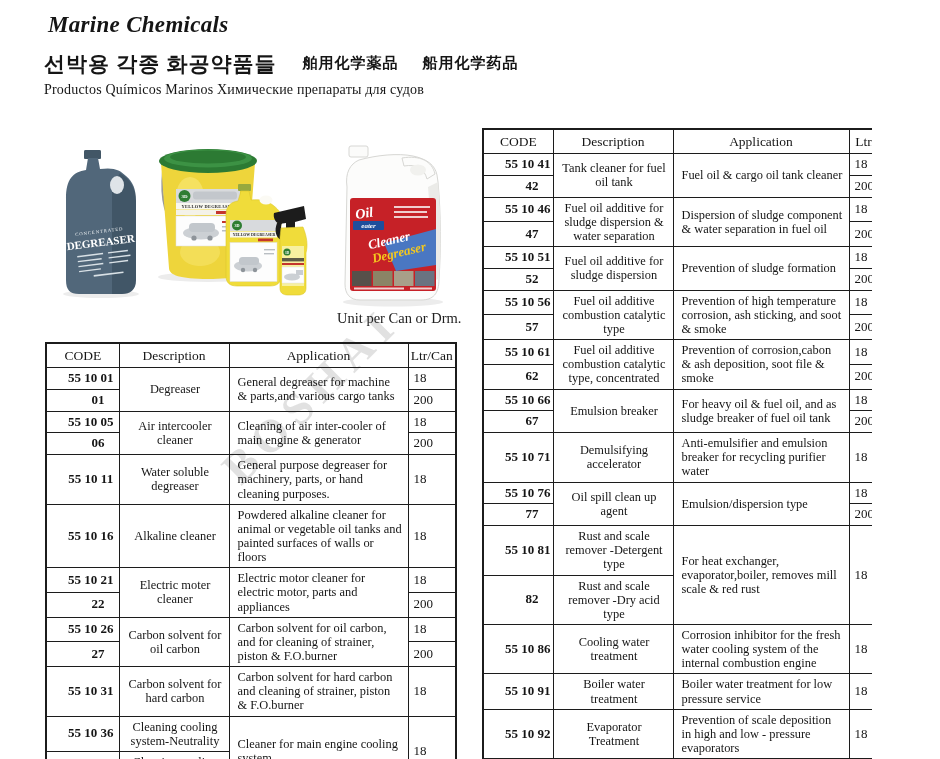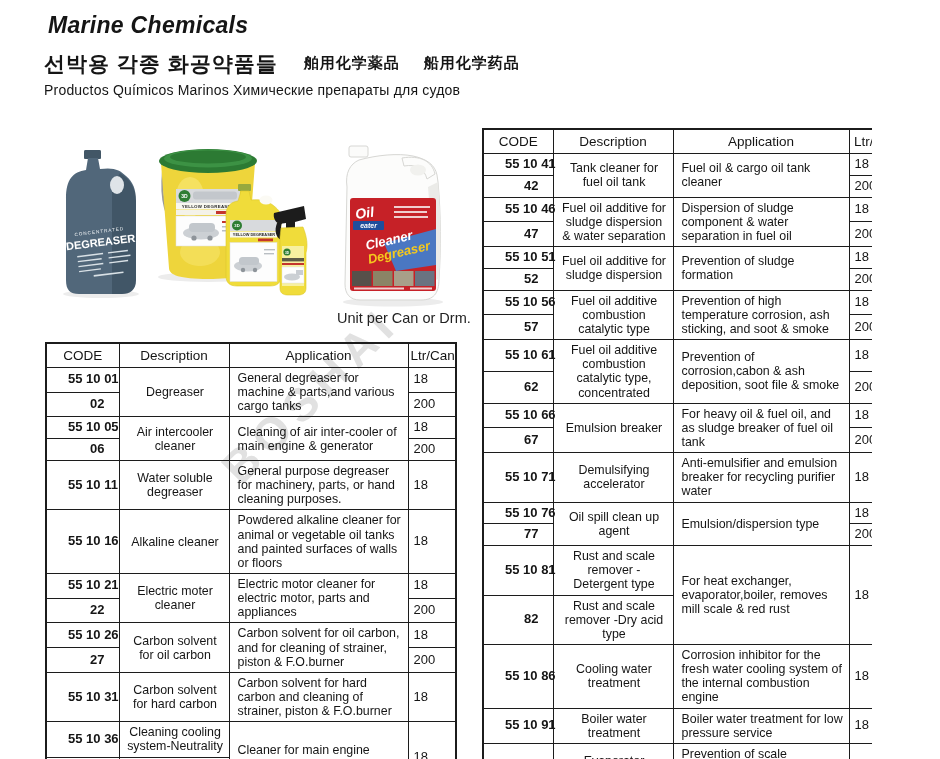--- a/index.html
+++ b/index.html
@@ -1,17 +1,17 @@
 <!DOCTYPE html>
 <html><head>
 <meta charset="utf-8">
 <style>
   html,body{margin:0;padding:0;background:#ffffff;}
   #page{position:relative;width:872px;height:759px;background:#fff;overflow:hidden;
-        font-family:Liberation Sans, sans-serif;color:#151515;}
+        font-family:Liberation Serif, serif;color:#151515;}
   
   .title{position:absolute;left:48px;top:12px;font-size:23px;font-weight:bold;font-style:italic;letter-spacing:.3px;}
   .sub-kr{position:absolute;left:44px;top:50px;font-size:21px;font-weight:700;letter-spacing:1px;white-space:nowrap;}
   .sub-cn{font-size:15px;font-weight:600;letter-spacing:1px;vertical-align:3px;}
   .cn1{margin-left:26px;} .cn2{margin-left:24px;}
   .sub-intl{position:absolute;left:44px;top:82px;font-size:14px;letter-spacing:.2px;white-space:nowrap;}
   
   .watermark{position:absolute;left:150px;top:300px;width:320px;height:190px;
              display:flex;align-items:center;justify-content:center;
              transform:rotate(-45deg);pointer-events:none;
@@ -183,21 +183,21 @@
       </tr>
     </thead>
     <tbody>
         <tr>
           <td class="code">55 10 01</td>
           <td class="desc" rowspan="2">Degreaser</td>
           <td class="app" rowspan="2">General degreaser for machine &amp; parts,and various cargo tanks</td>
           <td class="ltr">18</td>
         </tr>
         <tr>
-          <td class="code cont">02</td>
+          <td class="code cont">01</td>
           <td class="ltr">200</td>
         </tr>
         <tr>
           <td class="code">55 10 05</td>
           <td class="desc" rowspan="2">Air intercooler cleaner</td>
           <td class="app" rowspan="2">Cleaning of air inter-cooler of main engine &amp; generator</td>
           <td class="ltr">18</td>
         </tr>
         <tr>
           <td class="code cont">06</td>

